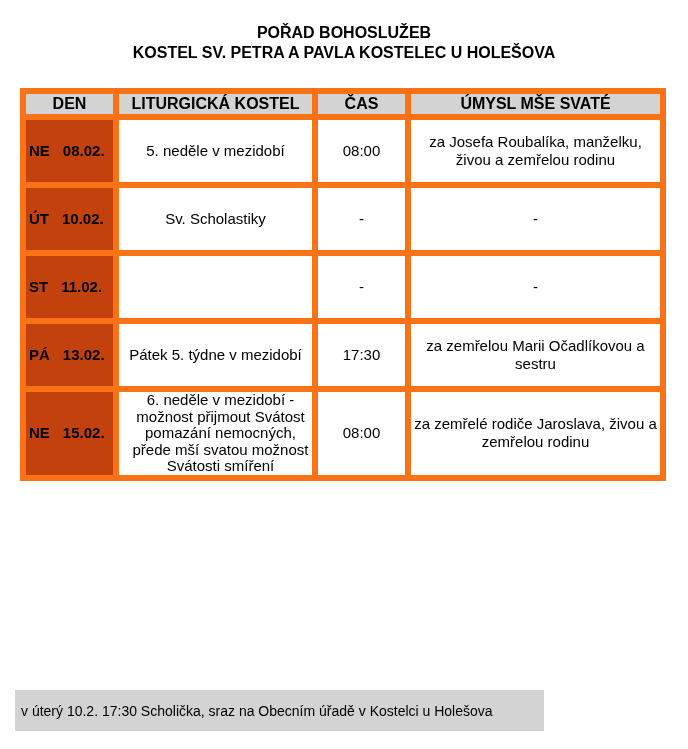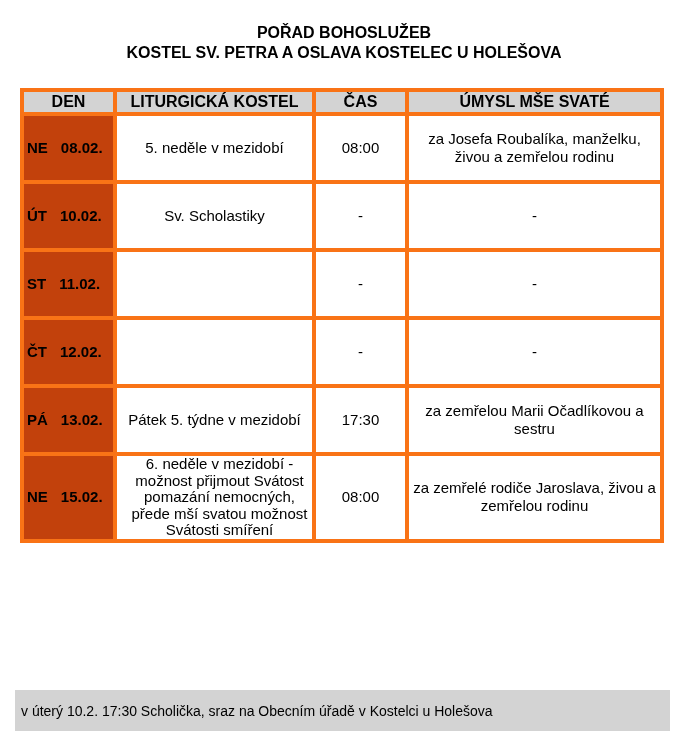--- a/index.html
+++ b/index.html
@@ -25,21 +25,21 @@
     position: absolute;
     left: 20px;
     top: 88px;
     width: 640px;
     border-collapse: collapse;
     table-layout: fixed;
     border: 4px solid #000000;
   }
   table.schedule th,
   table.schedule td {
-    border: 4px solid #f97316;
+    border: 6px solid #f97316;
     vertical-align: middle;
     text-align: center;
     font-size: 15px;
     line-height: 18px;
     padding: 2px 3px;
     overflow: hidden;
     word-wrap: break-word;
   }
   table.schedule th {
     background: #d3d3d3;
@@ -60,37 +60,37 @@
     display: flex;
     gap: 13px;
     align-items: center;
   }
   tr.row-last td.cel-cell { line-height: 16.5px; padding-top: 0; padding-bottom: 0; padding-left: 13px; }
 
   .footer-note {
     position: absolute;
     left: 15px;
     top: 690px;
-    width: 655px;
+    width: 529px;
     height: 41px;
     background: #d3d3d3;
     display: flex;
     align-items: center;
     padding-left: 6px;
     font-size: 14px;
   }
 </style>
 </head>
 <body>
 
 <div class="page">
 
   <div class="title-block">
     <div class="title-line">POŘAD BOHOSLUŽEB</div>
-    <div class="title-line">KOSTEL SV. PETRA A OSLAVA KOSTELEC U HOLEŠOVA</div>
+    <div class="title-line">KOSTEL SV. PETRA A PAVLA KOSTELEC U HOLEŠOVA</div>
   </div>
 
   <table class="schedule">
     <colgroup>
       <col style="width:93px">
       <col style="width:199px">
       <col style="width:93px">
       <col style="width:255px">
     </colgroup>
     <thead>
@@ -131,31 +131,20 @@
               <span>11.02.</span>
             </span>
         </td>
         <td class="cel-cell"></td>
         <td>-</td>
         <td>-</td>
       </tr>
       <tr class="row-normal">
         <td class="day-cell">
           <span class="day-wrap">
-              <span>ČT</span>
-              <span>12.02.</span>
-            </span>
-        </td>
-        <td class="cel-cell"></td>
-        <td>-</td>
-        <td>-</td>
-      </tr>
-      <tr class="row-normal">
-        <td class="day-cell">
-          <span class="day-wrap">
               <span>PÁ</span>
               <span>13.02.</span>
             </span>
         </td>
         <td class="cel-cell">Pátek 5. týdne v mezidobí</td>
         <td>17:30</td>
         <td>za zemřelou Marii Očadlíkovou a sestru</td>
       </tr>
       <tr class="row-last">
         <td class="day-cell">

